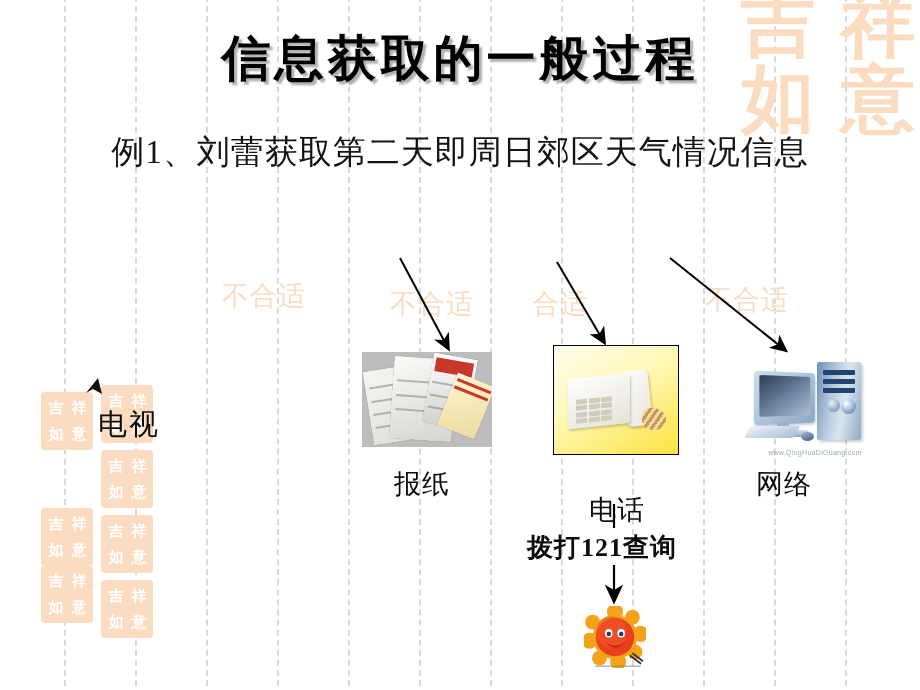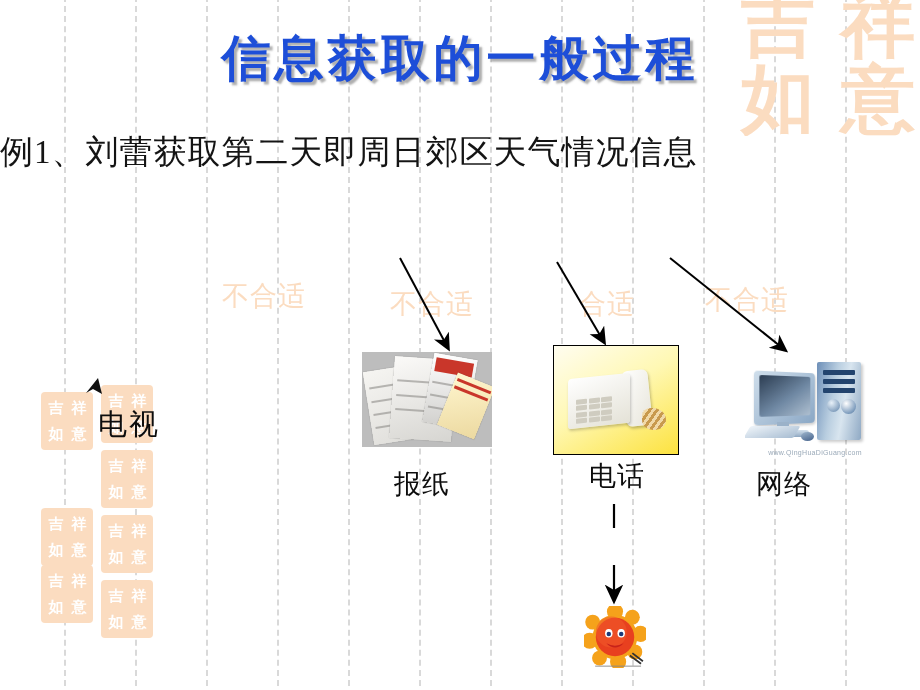--- a/index.html
+++ b/index.html
@@ -34,26 +34,26 @@
     color:#fbdcc0;font-size:74px;line-height:0.72;z-index:0;
     font-family:"DejaVu Serif",serif;font-weight:bold;
     display:grid;grid-template-columns:1fr 1fr;grid-template-rows:1fr 1fr;
     justify-items:center;align-items:center;letter-spacing:-4px;
     overflow:hidden;
   }
 
   
   .title{
     position:absolute;left:0;right:0;top:26px;text-align:center;z-index:5;
-    color:#1d4ed8;font-size:49px;font-weight:bold;letter-spacing:4px;
+    color:#000000;font-size:49px;font-weight:bold;letter-spacing:4px;
     text-shadow:3px 3px 2px rgba(110,110,110,.55);
     font-family:"Liberation Serif","DejaVu Serif",serif;
   }
   .subtitle{
-    position:absolute;left:0;right:0;top:130px;text-align:left;z-index:5;
+    position:absolute;left:0;right:0;top:130px;text-align:center;z-index:5;
     color:#141414;font-size:33px;letter-spacing:1px;
   }
 
   
   .ellipse{
     position:absolute;left:296px;top:200px;width:450px;height:60px;z-index:4;
     background:#9b9bc0;border:1.5px solid #000000;border-radius:50%;
     display:flex;align-items:center;justify-content:center;
     color:#000000;font-size:24px;letter-spacing:1px;
   }
@@ -270,21 +270,21 @@
     <line x1="614" y1="504" x2="614" y2="528" stroke="#000" stroke-width="2.2"></line>
     <line x1="614" y1="565" x2="614" y2="600" stroke="#000" stroke-width="2.2" marker-end="url(#ah)"></line>
   </svg>
 
   <svg class="tv-arrow" width="24" height="24">
     <path d="M14,0 L18,16 L9,11 L2,15 z" fill="#111"></path>
   </svg>
 
   <div class="edge-label" style="left:222px;top:278px">不合适</div>
   <div class="edge-label" style="left:390px;top:286px">不合适</div>
-  <div class="edge-label" style="left:579px;top:286px">合适</div>
+  <div class="edge-label" style="left:532px;top:286px">合适</div>
   <div class="edge-label" style="left:705px;top:282px">不合适</div>
 
   <div class="tv-caption">电视</div>
 
   <div class="media newspaper">
     <div class="np np1">
         <div class="npline" style="top:22%"></div>
         <div class="npline" style="top:40%"></div>
         <div class="npline" style="top:58%"></div>
         <div class="npline" style="top:76%"></div>
@@ -315,41 +315,42 @@
         <i></i>
         <i></i>
         <i></i>
         <i></i>
         <i></i>
         <i></i>
         <i></i>
       </div>
     <div class="ph-cord"></div>
   </div>
-  <div class="media-caption" style="left:589px;top:458px">电话</div>
+  <div class="media-caption" style="left:589px;top:492px">电话</div>
 
   <div class="media computer">
     <div class="pc-tower">
         <i class="b1"></i>
         <i class="b2"></i>
         <i class="b3"></i>
         <div class="pc-knob"></div>
         <div class="pc-pwr"></div>
       </div>
     <div class="pc-mon">
         <div class="pc-screen"></div>
       </div>
     <div class="pc-stand"></div>
     <div class="pc-base"></div>
     <div class="pc-kbd"></div>
     <div class="pc-mouse"></div>
     <div class="pc-wm">www.QingHuaDiGuang.com</div>
   </div>
   <div class="media-caption" style="left:756px;top:466px">网络</div>
 
+  <div class="flow-label" style="left:527px;top:530px">拨打121查询</div>
 
   <svg class="sun" viewBox="0 0 100 100">
     <g fill="#f5a21b">
       <circle cx="50" cy="9" r="13"></circle>
         <circle cx="78" cy="18" r="12"></circle>
       <circle cx="91" cy="45" r="13"></circle>
         <circle cx="82" cy="74" r="12"></circle>
       <circle cx="55" cy="90" r="13"></circle>
         <circle cx="25" cy="84" r="12"></circle>
       <circle cx="9" cy="56" r="13"></circle>

